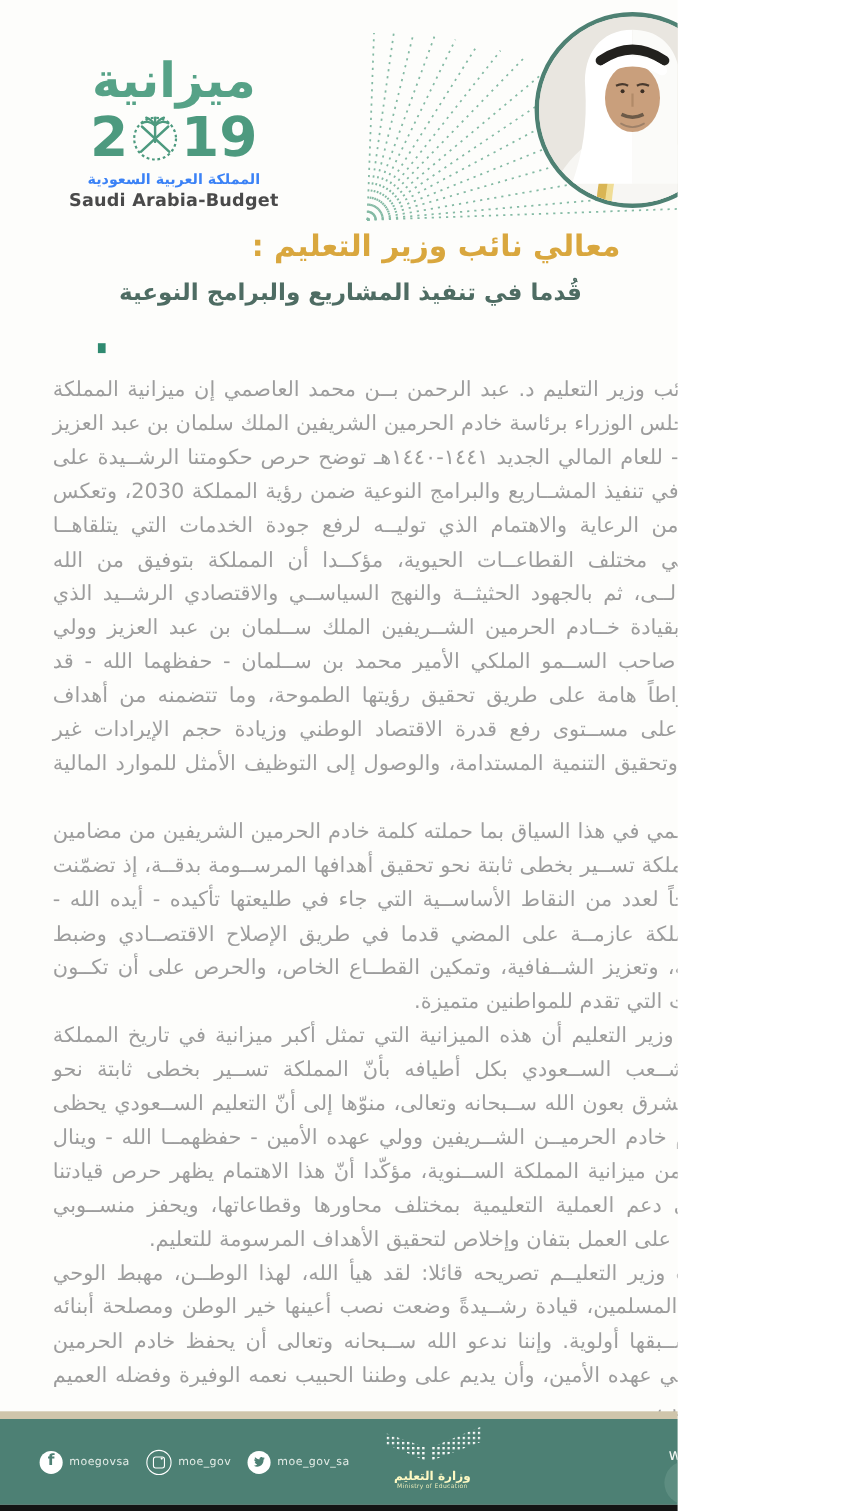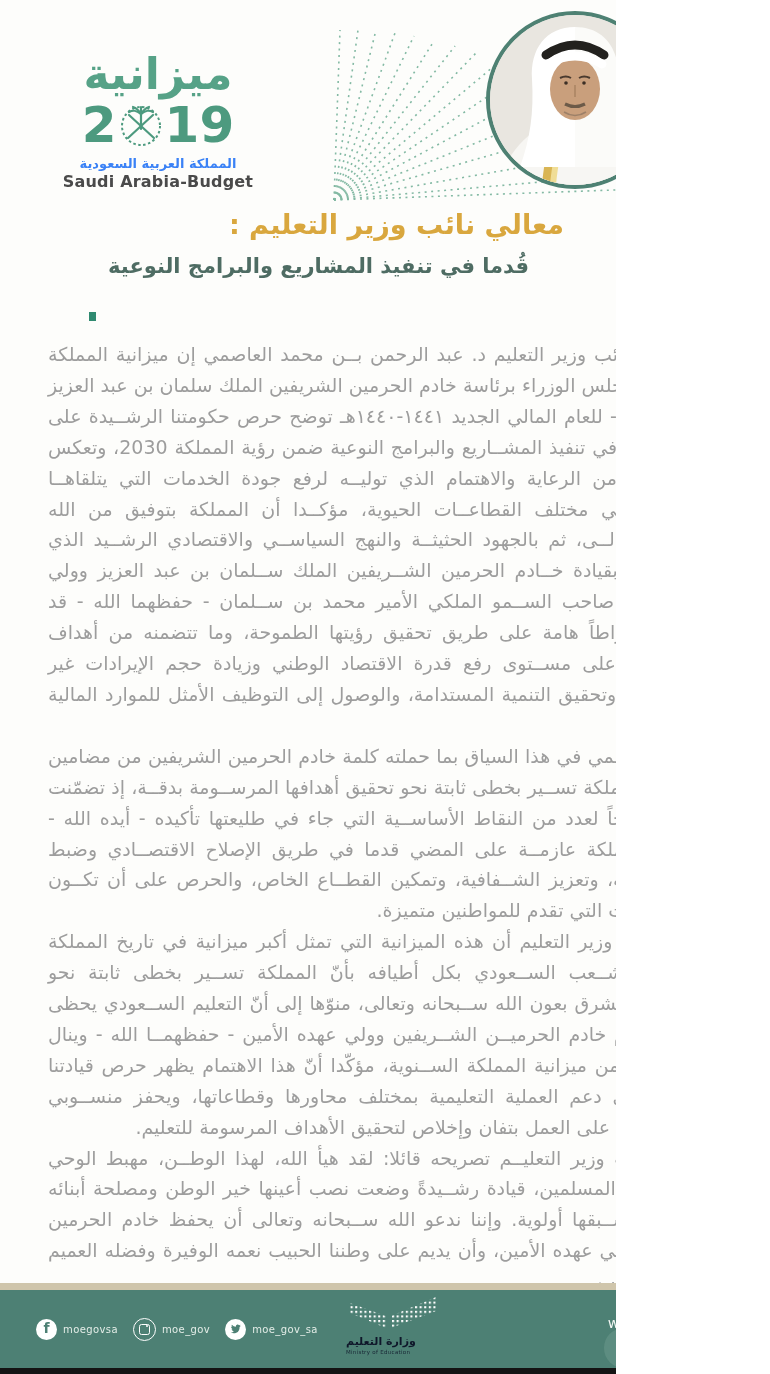--- a/index.html
+++ b/index.html
@@ -47,21 +47,21 @@
   .social{position:absolute;left:36px;top:0;height:78px;display:flex;align-items:center;gap:15px;}
   .social-item{display:flex;align-items:center;gap:6px;cursor:pointer;}
   .social-handle{color:#e3ece7;font-size:10px;letter-spacing:.4px;}
   .sicon{width:21px;height:21px;border-radius:50%;display:flex;align-items:center;justify-content:center;flex:0 0 auto;}
   .sicon.solid{background:#ffffff;color:#4d8074;}
   .sicon.outline{border:1.5px solid #ffffff;background:transparent;}
   .fb-glyph{font-size:14px;font-weight:bold;line-height:1;transform:translateY(-1px);}
   .ig-box{width:9px;height:9px;border:1.3px solid #fff;border-radius:2.5px;position:relative;}
   .ig-box::after{content:"";position:absolute;right:0.5px;top:0.5px;width:2px;height:2px;border-radius:50%;background:#fff;}
 
-  .moe-logo{position:absolute;left:346px;top:7px;width:118px;text-align:left;color:#0f172a;}
+  .moe-logo{position:absolute;left:334px;top:7px;width:118px;text-align:center;color:#fef9c3;}
   .moe-ar{font-size:11px;font-weight:bold;direction:rtl;margin-top:2px;}
   .moe-en{font-size:5.5px;letter-spacing:.3px;opacity:.85;margin-top:1px;}
 
   .site-url{position:absolute;right:36px;top:25px;color:#f2f6f3;font-size:14.5px;letter-spacing:.3px;cursor:pointer;text-align:center;}
 </style>
 </head>
 <body>
 
 <div class="page">
 

